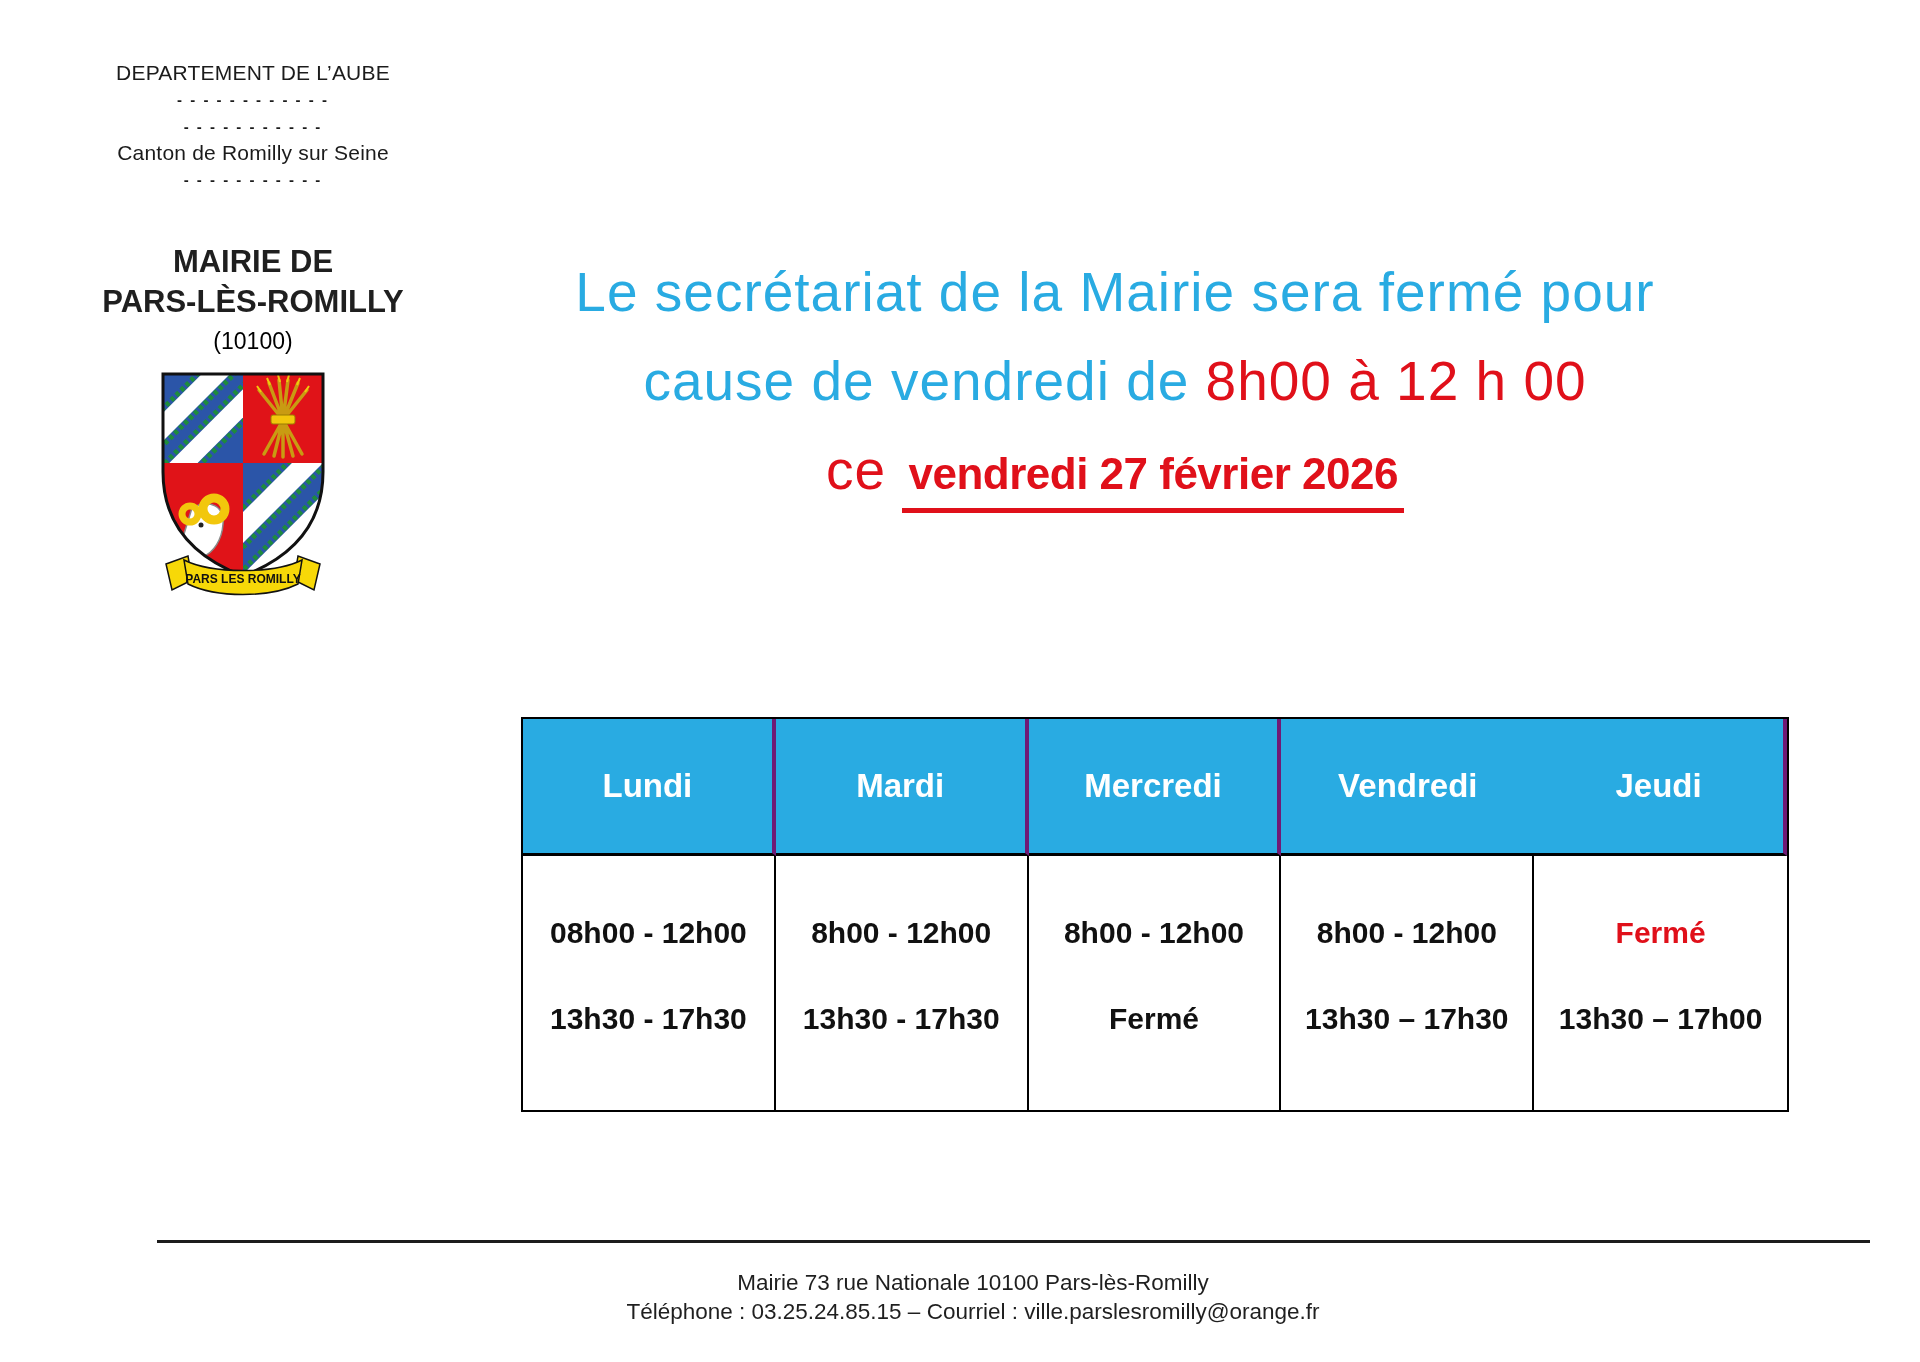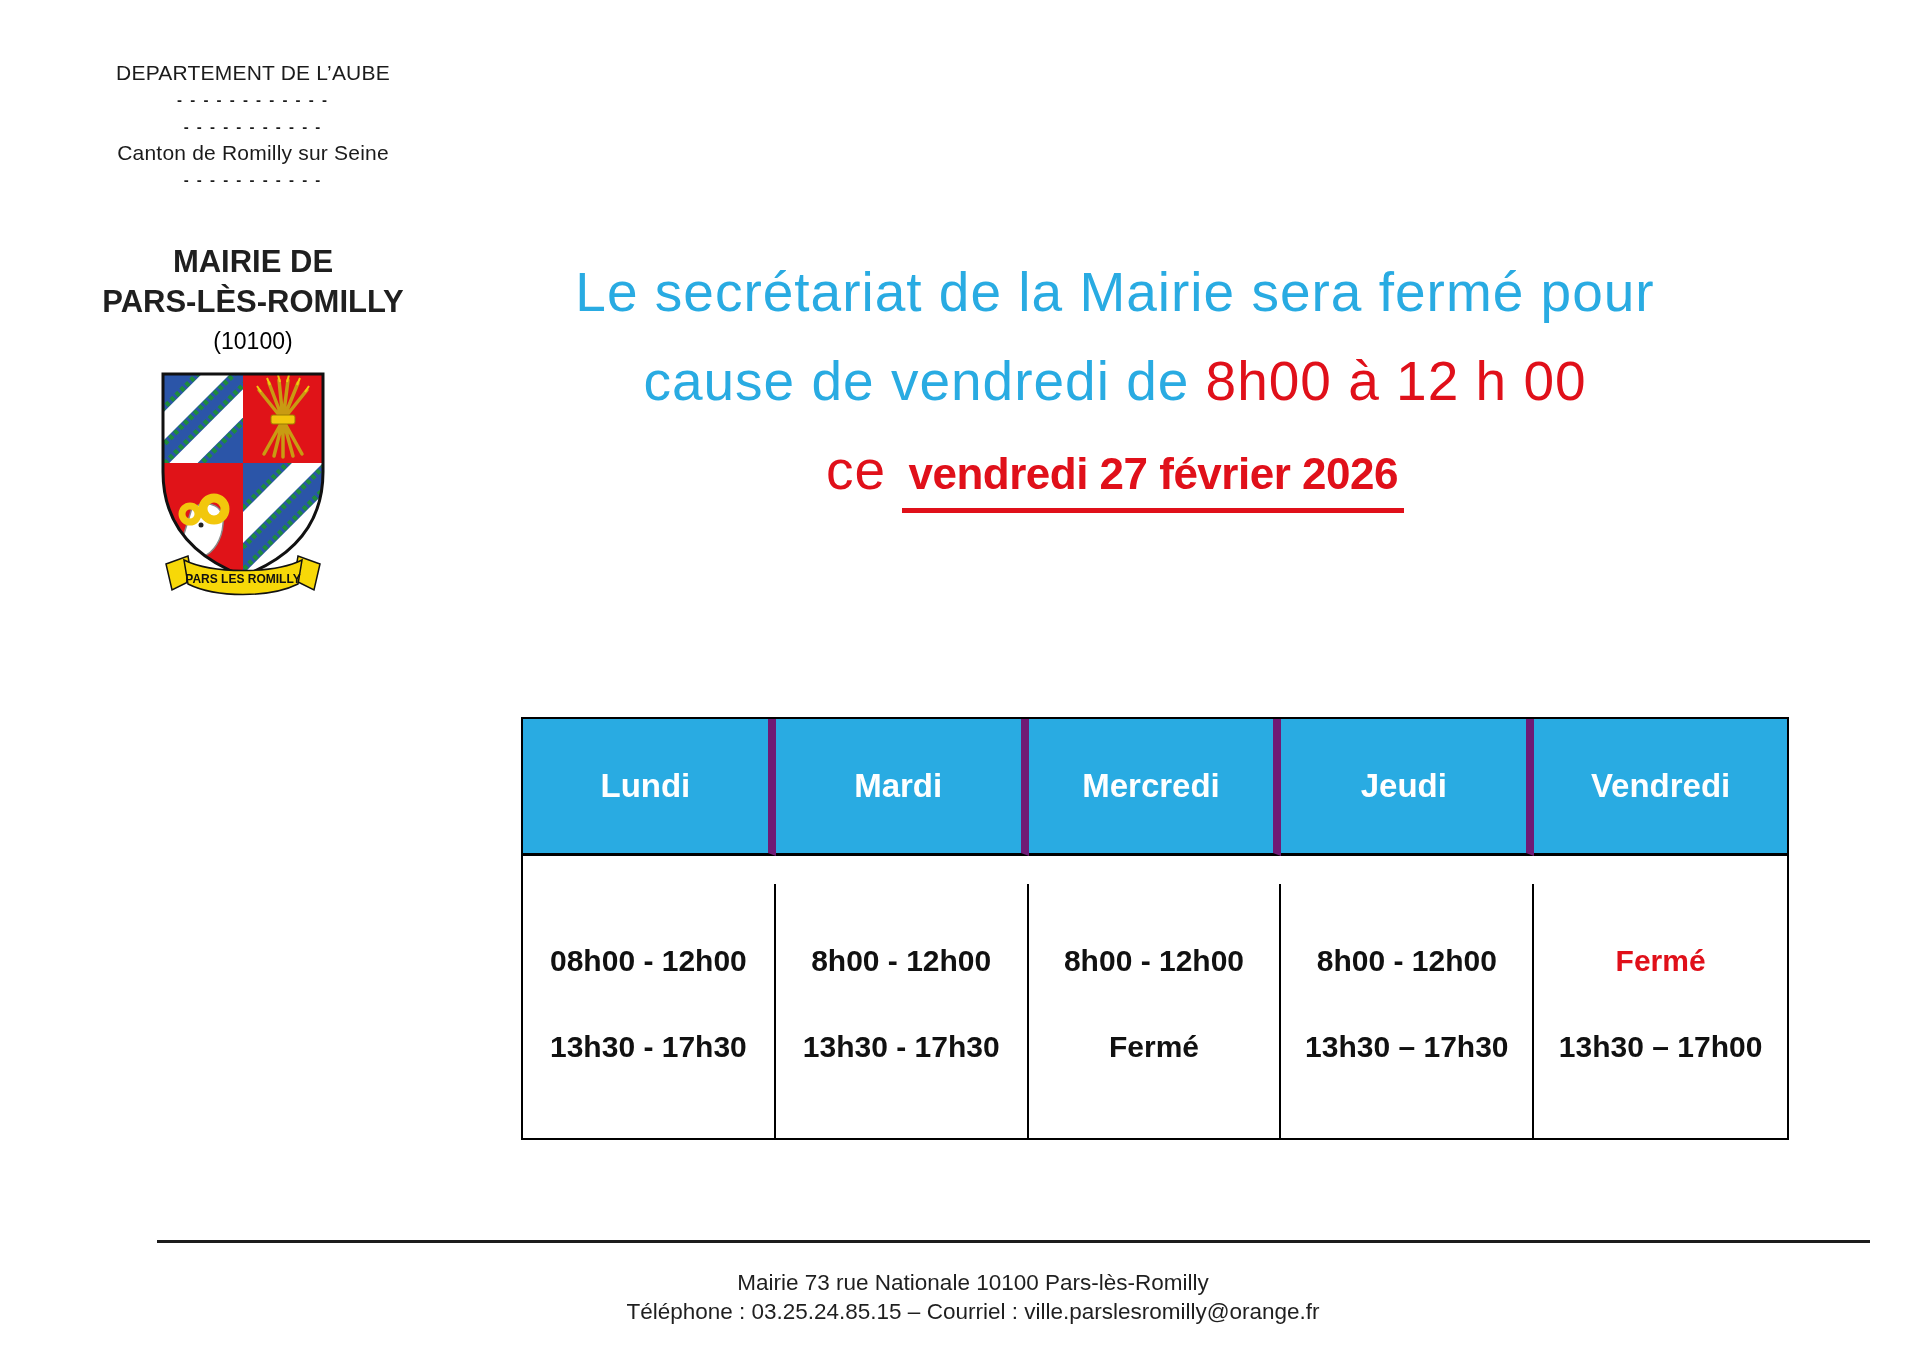--- a/index.html
+++ b/index.html
@@ -46,36 +46,35 @@
     padding:0 6px 2px 6px;
     line-height:64px;
   }
 
   
   .schedule { left:521px; top:717px; width:1268px; border:2px solid #000; background:#fff; }
   .schedule-header, .schedule-body { display:grid; grid-template-columns:repeat(5, 1fr); }
   .th {
     height:137px;
     background:var(--accent-blue, #29ABE2);
-    border-right:8px solid #701a75;
+    border-right:4px solid #701a75;
     border-bottom:3px solid #000;
     color:#ffffff;
     font-weight:bold;
     font-size:33px;
     display:flex; align-items:center; justify-content:center;
   }
   .th.last { border-right:none; }
   .td {
     height:254px;
     border-right:2px solid #000;
     display:flex; flex-direction:column; align-items:center;
     padding-top:60px; row-gap:52px;
     font-weight:bold; font-size:30px; color:#111;
     text-align:center;
-    margin-top:28px;
   }
   .td.last { border-right:none; }
   .closed-red { color:var(--alert-red, #E0101A); }
 
   
   .footer-rule { left:157px; top:1240px; width:1713px; height:3px; background:#1c1c1c; }
   .footer-text { left:26px; right:0; top:1268px; text-align:center; }
   .footer-line { font-size:22.5px; line-height:29px; color:#1f1f1f; }
 </style>
 </head>
@@ -167,22 +166,22 @@
   <div class="headline-line">Le secrétariat de la Mairie sera fermé pour</div>
   <div class="headline-line"><span>cause de vendredi de </span><span class="red-text">8h00 à 12 h 00</span></div>
   <div class="headline-line"><span class="red-text">ce </span><span class="date-strong">vendredi 27 février 2026</span></div>
 </div>
 
 <div class="abs schedule">
   <div class="schedule-header">
     <div class="th">Lundi</div>
     <div class="th">Mardi</div>
     <div class="th">Mercredi</div>
+    <div class="th last">Vendredi</div>
     <div class="th">Jeudi</div>
-    <div class="th last">Vendredi</div>
   </div>
   <div class="schedule-body">
     <div class="td">
       <div>08h00 - 12h00</div>
       <div>13h30 - 17h30</div>
     </div>
     <div class="td">
       <div>8h00 - 12h00</div>
       <div>13h30 - 17h30</div>
     </div>

